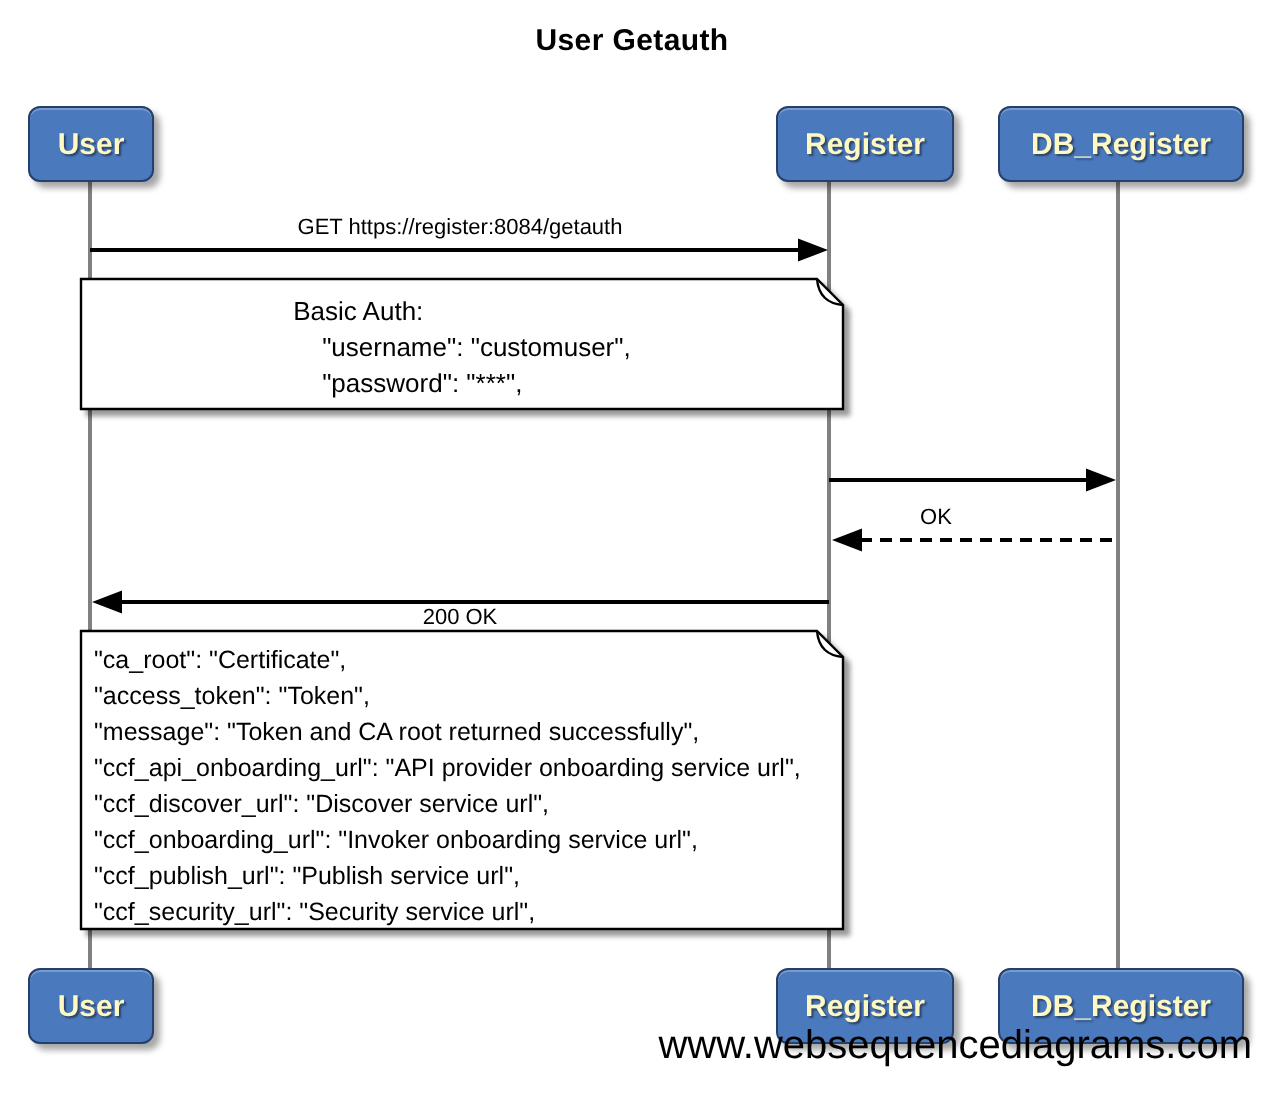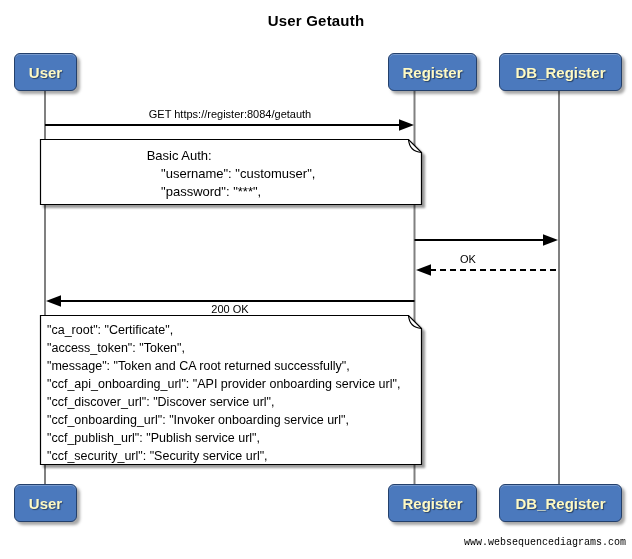--- a/index.html
+++ b/index.html
@@ -28,22 +28,22 @@
   .msg-label{
     position:absolute;transform:translateX(-50%);white-space:nowrap;
     font-size:11px;line-height:15px;
   }
   .note-text{position:absolute;font-size:13px;line-height:18px;}
   .note-text .pre{white-space:pre;}
   .nt-1{left:41px;top:147px;width:380px;text-align:center;}
   .nt-1 .block{display:inline-block;text-align:left;}
   .nt-2{left:47px;top:321px;font-size:12.5px;}
   .footer{
-    position:absolute;right:6px;top:537px;font-size:10px;
-    font-family:Liberation Mono, monospace;
+    position:absolute;right:6px;top:512px;font-size:20px;
+    font-family:Liberation Sans, sans-serif;
   }
 </style>
 </head>
 <body>
 
 <div class="stage">
 
   <div class="title">User Getauth</div>
 
   <svg class="layer" width="632" height="559" viewBox="0 0 632 559">

